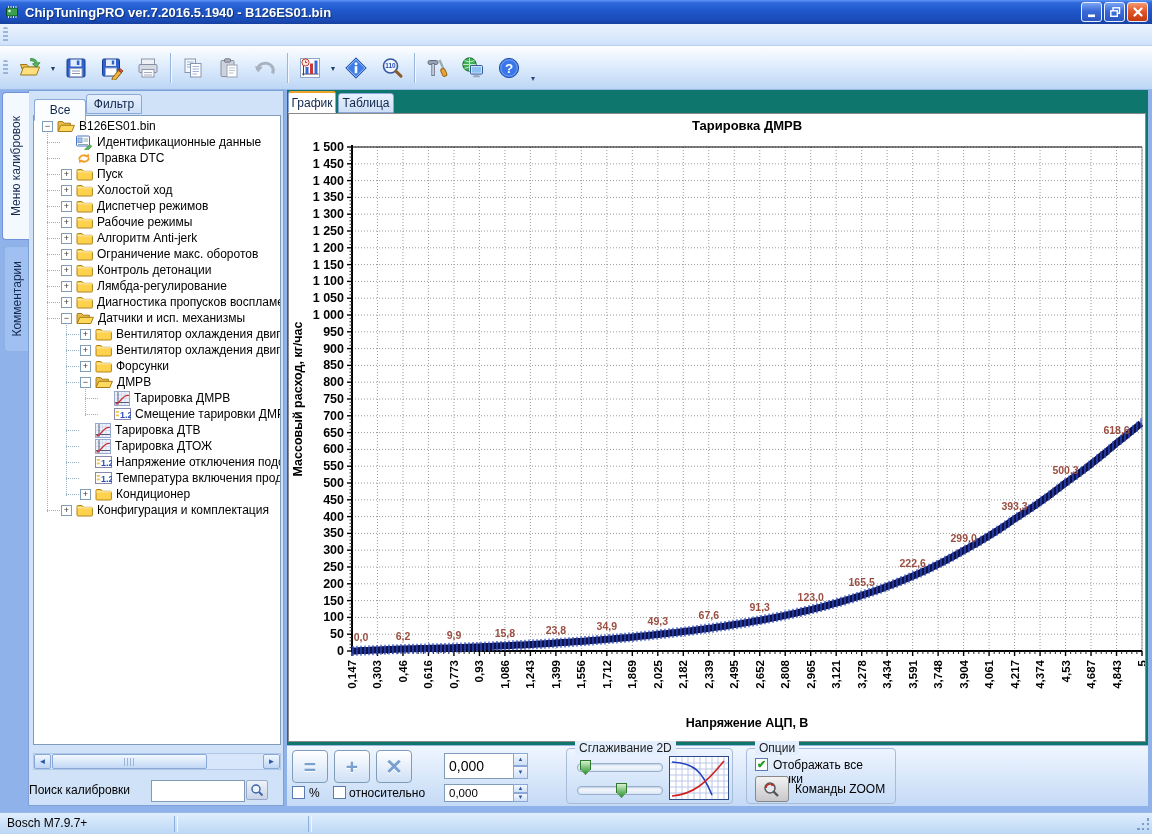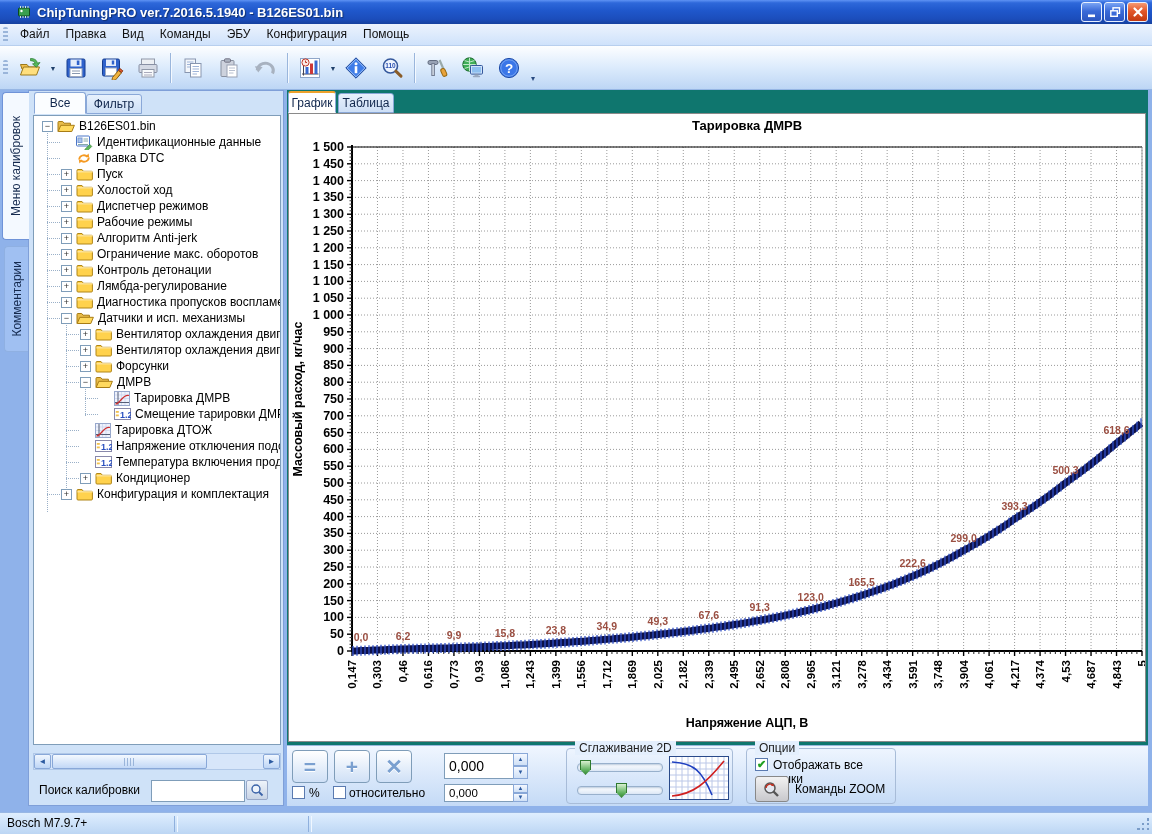--- a/index.html
+++ b/index.html
@@ -4,21 +4,21 @@
 <style>
   html,body{margin:0;padding:0;}
   body{
     width:1152px;height:834px;position:relative;overflow:hidden;
     background:#8fb2ea;font-family:"Liberation Sans",sans-serif;
     -webkit-font-smoothing:antialiased;
   }
   
   .titlebar{position:absolute;left:0;top:0;width:1152px;height:24px;
     background:linear-gradient(180deg,#5f93f4 0%,#2e68da 12%,#1f57cb 45%,#1b4dbb 80%,#16419e 100%);
-    display:flex;align-items:center;padding-left:16px;box-sizing:border-box;}
+    display:flex;align-items:center;padding-left:4px;box-sizing:border-box;}
   .titlebar .ttl{color:#fff;font-weight:bold;font-size:13px;margin-left:5px;
     text-shadow:1px 1px 1px #10306e;white-space:nowrap;}
   .tbtns{position:absolute;right:4px;top:2px;display:flex;gap:2px;}
   .tbtn{width:21px;height:20px;border:1px solid #e8f0ff;border-radius:3px;box-sizing:border-box;
     background:linear-gradient(180deg,#7aa4f4,#3a6ad8 45%,#2a55c0);display:flex;align-items:center;justify-content:center;}
   .tbtn.close{background:linear-gradient(180deg,#f59a72,#e2572a 45%,#c33a10);}
   
   .menubar{position:absolute;left:0;top:24px;width:1152px;height:22px;
     background:linear-gradient(180deg,#ecf3fd,#cfe2fb);border-bottom:1px solid #b8cfee;
     display:flex;align-items:center;box-sizing:border-box;}
@@ -39,21 +39,21 @@
   
   .vtab{position:absolute;box-sizing:border-box;display:flex;align-items:center;justify-content:center;}
   .vtab span{writing-mode:vertical-rl;transform:rotate(180deg);font-size:12px;color:#14294e;white-space:nowrap;}
   .vtab.active{left:2px;top:92px;width:27px;height:148px;background:#f4f9ff;
     border:1px solid #6f93d8;border-right:none;border-radius:4px 0 0 4px;z-index:5;}
   .vtab.inactive{left:4px;top:246px;width:24px;height:106px;background:#a0c0f2;
     border:1px solid #8fb0e2;border-right:none;border-radius:4px 0 0 4px;}
   
   .leftpanel{position:absolute;left:28px;top:90px;width:256px;height:716px;
     background:#cfe2f8;border:1px solid #7f9fd8;box-sizing:border-box;}
-  .ltab{position:absolute;top:1px;height:22px;font-size:12px;color:#10264c;
+  .ltab{position:absolute;top:8px;height:22px;font-size:12px;color:#10264c;
     display:flex;align-items:center;justify-content:center;box-sizing:border-box;
     border:1px solid #8aa8d8;border-radius:3px 3px 0 0;}
   .ltab.active{left:5px;width:52px;background:#fbfdff;border-bottom-color:#fbfdff;z-index:2;}
   .ltab.inactive{left:57px;width:56px;background:linear-gradient(180deg,#e8f1fd,#cddff6);top:3px;height:20px;}
   .treebox{position:absolute;left:4px;top:24px;width:248px;height:630px;background:#fff;
     border:1px solid #7f9db9;box-sizing:border-box;overflow:hidden;}
   .tree{position:relative;padding-top:2px;}
   .trow{position:relative;height:16px;display:flex;align-items:center;white-space:nowrap;
     padding-left:calc(8px + var(--lv,0)*19px);font-size:12px;color:#000;}
   .trow.haslv::before{content:"";position:absolute;top:8px;height:0;width:13px;
@@ -67,21 +67,21 @@
     border:1px solid #b0c8e8;box-sizing:border-box;}
   .harrow{position:absolute;top:0;width:17px;height:15px;background:linear-gradient(180deg,#f0f6fe,#bed6f6);
     border:1px solid #89a8d8;border-radius:2px;box-sizing:border-box;color:#2c5aa0;font-size:8px;
     display:flex;align-items:center;justify-content:center;}
   .hthumb{position:absolute;left:18px;top:0;width:155px;height:15px;
     background:linear-gradient(180deg,#f4f9ff,#c2d8f6);border:1px solid #89a8d8;border-radius:2px;box-sizing:border-box;
     display:flex;align-items:center;justify-content:center;}
   .hthumb i{display:block;width:12px;height:8px;
     background:repeating-linear-gradient(90deg,#9ab5da 0 1px,transparent 1px 3px);}
   .searchrow{position:absolute;left:0;top:688px;width:256px;height:24px;}
-  .searchrow label{position:absolute;left:10px;top:4px;font-size:12px;color:#000;}
+  .searchrow label{position:absolute;left:0;top:4px;font-size:12px;color:#000;}
   .searchrow input{position:absolute;left:122px;top:1px;width:88px;height:18px;
     border:1px solid #7f9db9;font-size:12px;font-family:"Liberation Sans",sans-serif;}
   .searchbtn{position:absolute;left:217px;top:1px;width:22px;height:20px;
     background:linear-gradient(180deg,#eef3fa,#c8d4e6);border:1px solid #98a8c8;border-radius:2px;
     display:flex;align-items:center;justify-content:center;box-sizing:border-box;}
   
   .rightpanel{position:absolute;left:287px;top:90px;width:861px;height:716px;background:#0f766e;}
   .rtab{position:absolute;top:1px;height:22px;font-size:12px;color:#10264c;
     display:flex;align-items:center;justify-content:center;box-sizing:border-box;
     border:1px solid #8aa8d8;border-radius:3px 3px 0 0;}
@@ -167,29 +167,20 @@
     <div class="tbtn close">
         <svg width="14" height="14">
           <path d="M3.5 3.5 L10.5 10.5 M10.5 3.5 L3.5 10.5" stroke="#fff" stroke-width="2.2" stroke-linecap="round"></path>
         </svg>
       </div>
   </div>
 </div>
 
 <div class="menubar">
   <div class="grip"></div>
-  <div id="menubar-items" style="display:flex;">
-      <span class="menu-item">Файл</span>
-      <span class="menu-item">Правка</span>
-      <span class="menu-item">Вид</span>
-      <span class="menu-item">Команды</span>
-      <span class="menu-item">ЭБУ</span>
-      <span class="menu-item">Конфигурация</span>
-      <span class="menu-item">Помощь</span>
-    </div>
 </div>
 
 <div class="toolbar">
   <div class="grip"></div>
   <div id="toolbar-items" style="display:flex;align-items:center;">
       <div class="tool-btn">
         <span style="display:flex;">
           <svg width="24" height="24" viewBox="0 0 24 24">
             <path d="M2.5 8.5 h6.5 l2 2.5 h9.5 v2 H4z" fill="#f2c14e" stroke="#9c7a1c"></path>
             <path d="M2.5 19 L5.5 11 h16 l-3 8z" fill="#ffdf7e" stroke="#9c7a1c"></path>
@@ -561,20 +552,33 @@
           <span class="tsp"></span>
           <span class="tico">
             <svg width="17" height="12" viewBox="0 0 17 12">
               <rect x="0.5" y="0.5" width="16" height="11" fill="#fff" stroke="#88a"></rect>
               <rect x="1.8" y="3" width="3" height="1.8" fill="#f2c14e"></rect>
               <rect x="1.8" y="6.5" width="3" height="1.8" fill="#f2c14e"></rect>
               <text x="6" y="9.5" font-size="9" font-weight="bold" fill="#2a50c0">1.2</text>
             </svg>
           </span>
           <span>Смещение тарировки ДМРВ</span>
+        </div>
+        <div class="trow haslv" style="--lv: 2;">
+          <span class="tsp"></span>
+          <span class="tico">
+            <svg width="16" height="15" viewBox="0 0 16 15">
+              <rect x="0.5" y="0.5" width="15" height="14" fill="#eef2fc" stroke="#98a8cc"></rect>
+              <path d="M7.5 1 v13 M11 1 v13 M1 4 h14 M1 7.5 h14" stroke="#c8d2ec" stroke-width="0.7"></path>
+              <line x1="4" y1="1" x2="4" y2="14" stroke="#555e77"></line>
+              <line x1="1" y1="11.5" x2="15" y2="11.5" stroke="#555e77"></line>
+              <path d="M1.5 13 C 6 13 9 2.5 15 4.5" fill="none" stroke="#cc2f2f" stroke-width="1.3"></path>
+            </svg>
+          </span>
+          <span>Тарировка ДТВ</span>
         </div>
         <div class="trow haslv" style="--lv: 2;">
           <span class="tsp"></span>
           <span class="tico">
             <svg width="16" height="15" viewBox="0 0 16 15">
               <rect x="0.5" y="0.5" width="15" height="14" fill="#eef2fc" stroke="#98a8cc"></rect>
               <path d="M7.5 1 v13 M11 1 v13 M1 4 h14 M1 7.5 h14" stroke="#c8d2ec" stroke-width="0.7"></path>
               <line x1="4" y1="1" x2="4" y2="14" stroke="#555e77"></line>
               <line x1="1" y1="11.5" x2="15" y2="11.5" stroke="#555e77"></line>
               <path d="M1.5 13 C 6 13 9 2.5 15 4.5" fill="none" stroke="#cc2f2f" stroke-width="1.3"></path>

